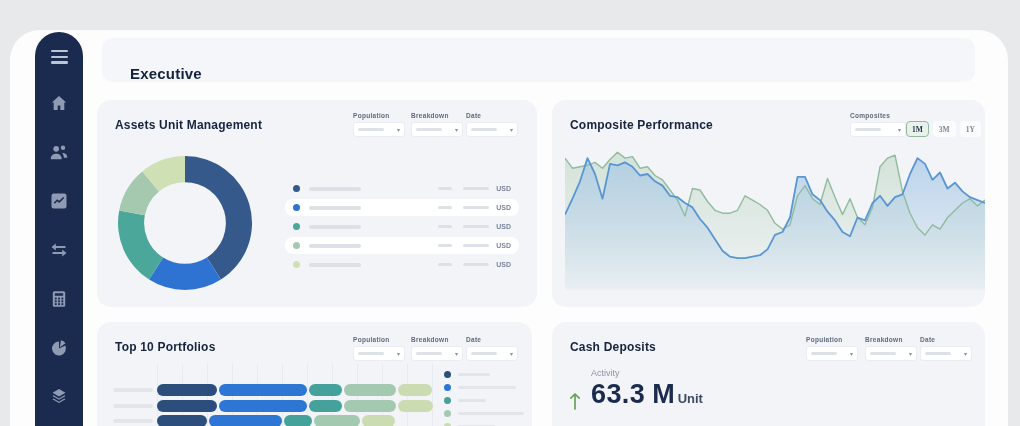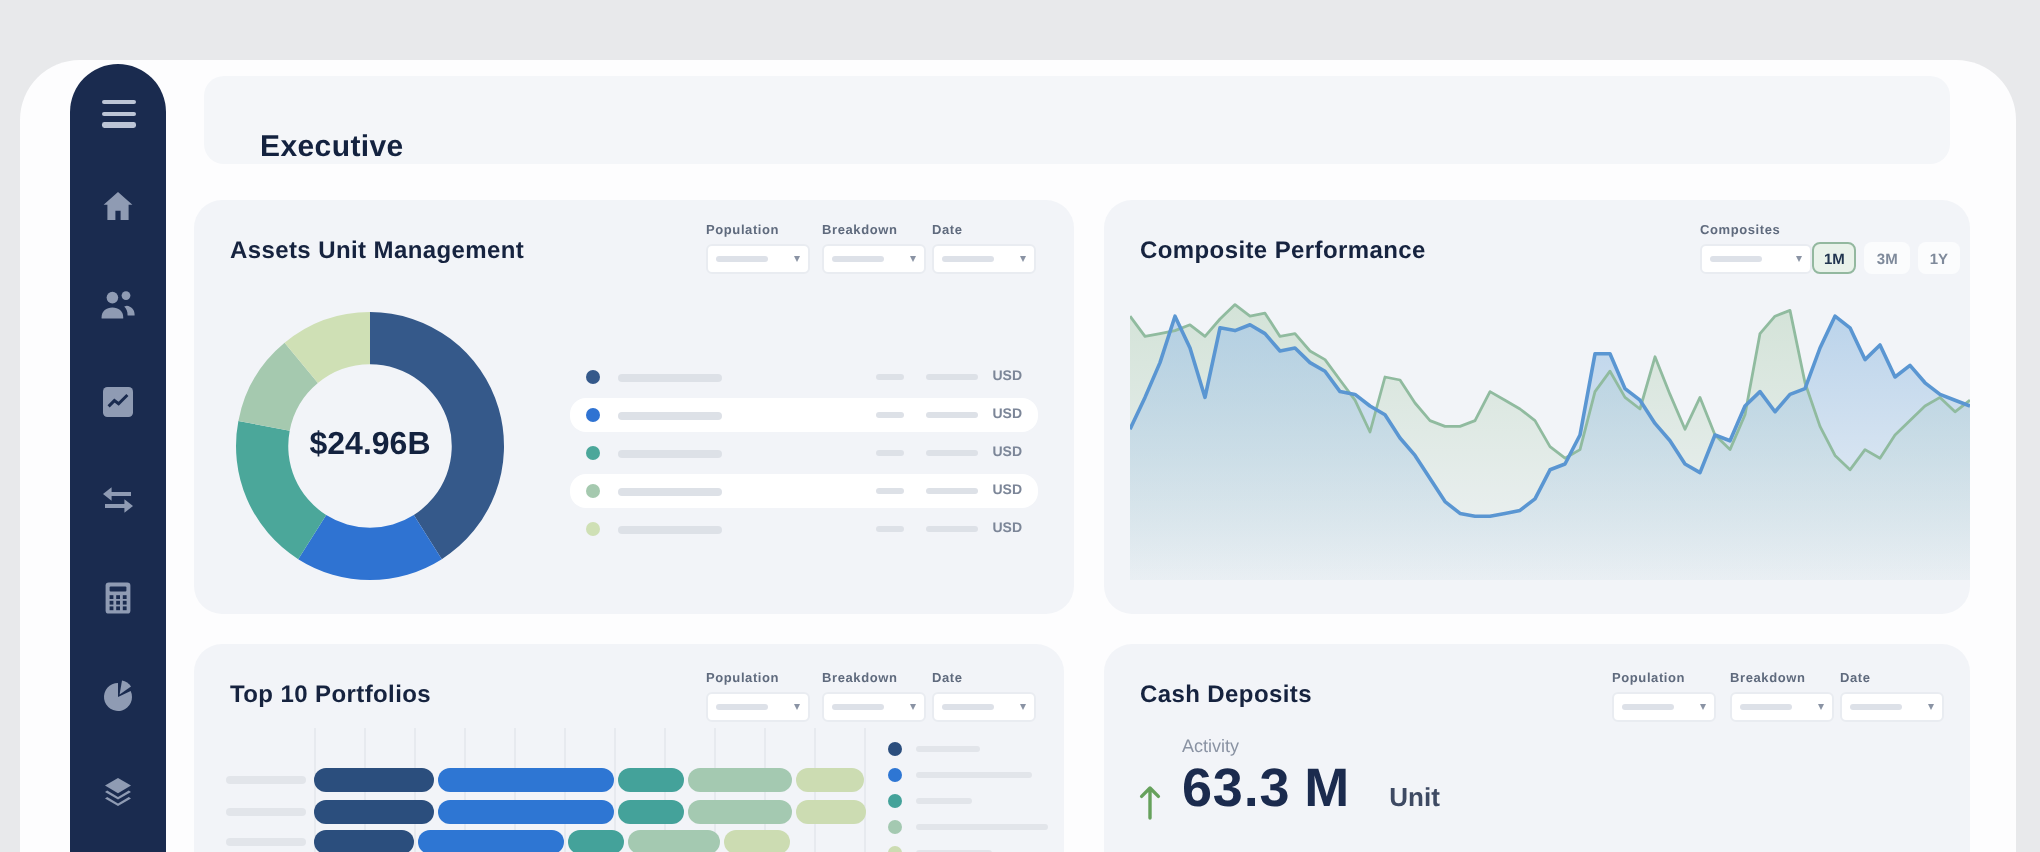--- a/index.html
+++ b/index.html
@@ -37,21 +37,21 @@
   .f-label { font-size:6.5px; font-weight:700; color:#5f6a7d; letter-spacing:0.3px; }
   .f-select { width:52px; height:15px; background:#ffffff; border:1px solid #e9ecf1; border-radius:3px;
     display:flex; align-items:center; justify-content:space-between; padding:0 4px; cursor:pointer; }
   .f-select.wide { width:56px; }
   .f-ph { width:26px; height:3px; border-radius:2px; background:#dde1e8; }
   .f-chev { font-size:6px; color:#8a93a4; line-height:1; }
 
   
   .ranges { position:absolute; left:354px; top:21px; display:flex; gap:4px; }
   .range { height:16px; padding:0 5px; border-radius:4px; border:1px solid transparent; background:#fbfcfd;
-    font-family:Liberation Sans, sans-serif; font-size:7.5px; font-weight:700; color:#7f8a9b; cursor:pointer; }
+    font-family:Liberation Serif, serif; font-size:7.5px; font-weight:700; color:#7f8a9b; cursor:pointer; }
   .range.sel { background:#e9f2ea; border-color:#93b89f; color:#21354f; }
 
   
   .donut-svg { position:absolute; left:20px; top:55px; }
   .donut-center { position:absolute; left:20px; top:55px; width:136px; height:136px;
     display:flex; align-items:center; justify-content:center; font-size:16px; font-weight:700; color:#13223f; pointer-events:none; }
 
   
   .aum-legend { position:absolute; left:188px; top:80px; width:234px; }
   .aum-row { height:17px; margin-bottom:2px; display:flex; align-items:center; padding:0 8px; border-radius:8px; cursor:pointer; }
@@ -80,21 +80,21 @@
   .pf-leg-dot { width:7px; height:7px; border-radius:50%; margin-right:7px; flex:none; }
   .pf-leg-bar { height:3.5px; background:#e2e5ea; border-radius:2px; }
 
   
   .cash-metric { position:absolute; left:16px; top:46px; display:flex; gap:9px; }
   .cash-arrow { margin-top:22px; }
   .dep-label { font-size:9px; color:#8a93a3; margin-bottom:1px; }
   .dep-line { display:flex; align-items:baseline; }
   .dep-value { font-size:27px; font-weight:600; color:#1b2b4e; letter-spacing:0.4px; }
   .dep-m { font-size:27px; font-weight:600; color:#1b2b4e; margin-left:7px; }
-  .dep-unit { font-size:13px; font-weight:600; color:#3e4a63; margin-left:20px; }
+  .dep-unit { font-size:13px; font-weight:600; color:#3e4a63; margin-left:3px; }
 </style>
 </head>
 <body>
 
 <div class="stage">
   <div class="main-surface"></div>
 
   <nav class="sidebar">
     <div class="hamburger">
         <span></span>
@@ -188,21 +188,20 @@
       </div>
     </div>
 
     <svg class="donut-svg" id="aum-donut" width="136" height="136" viewBox="0 0 136 136">
         <path d="M68.00,1.00 A67,67 0 0 1 103.90,124.57 L89.90,102.51 A40.87,40.87 0 0 0 68.00,27.13 Z" fill="#35598a"></path>
         <path d="M103.90,124.57 A67,67 0 0 1 32.10,124.57 L46.10,102.51 A40.87,40.87 0 0 0 89.90,102.51 Z" fill="#2f73d2"></path>
         <path d="M32.10,124.57 A67,67 0 0 1 2.19,55.45 L27.85,60.34 A40.87,40.87 0 0 0 46.10,102.51 Z" fill="#4ba79a"></path>
         <path d="M2.19,55.45 A67,67 0 0 1 25.29,16.38 L41.95,36.51 A40.87,40.87 0 0 0 27.85,60.34 Z" fill="#a5c9af"></path>
         <path d="M25.29,16.38 A67,67 0 0 1 68.00,1.00 L68.00,27.13 A40.87,40.87 0 0 0 41.95,36.51 Z" fill="#cfe0b5"></path>
       </svg>
-    <div class="donut-center">$24.96B</div>
 
     <div class="aum-legend">
       <div class="aum-row">
         <span class="dot aum-dot" style="background: rgb(53, 89, 138);"></span>
         <span class="ph lbl"></span>
           <span class="spacer"></span>
         <span class="ph v1"></span>
         <span class="ph v2"></span>
         <span class="usd">USD</span>
       </div>

